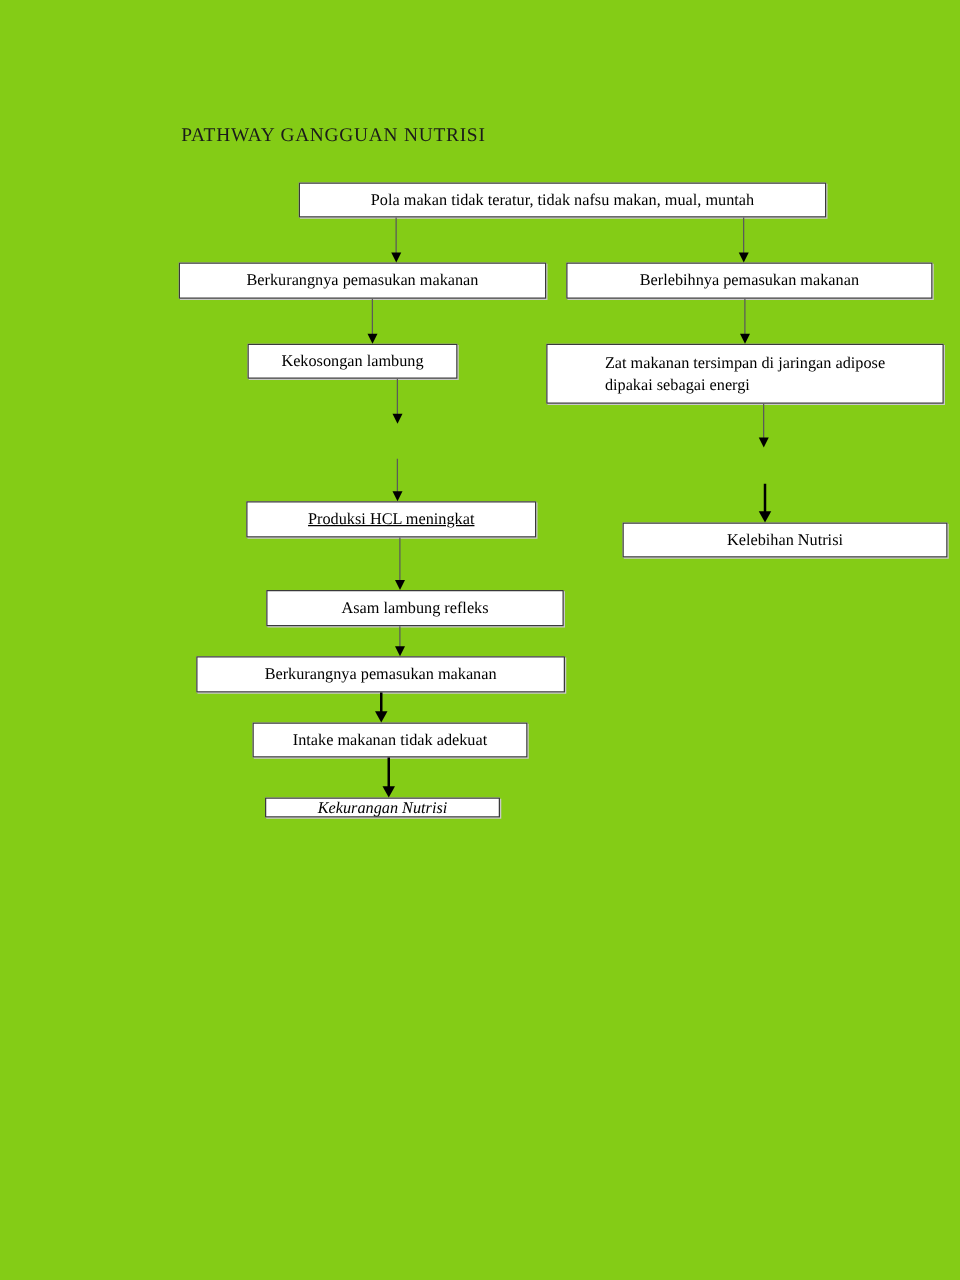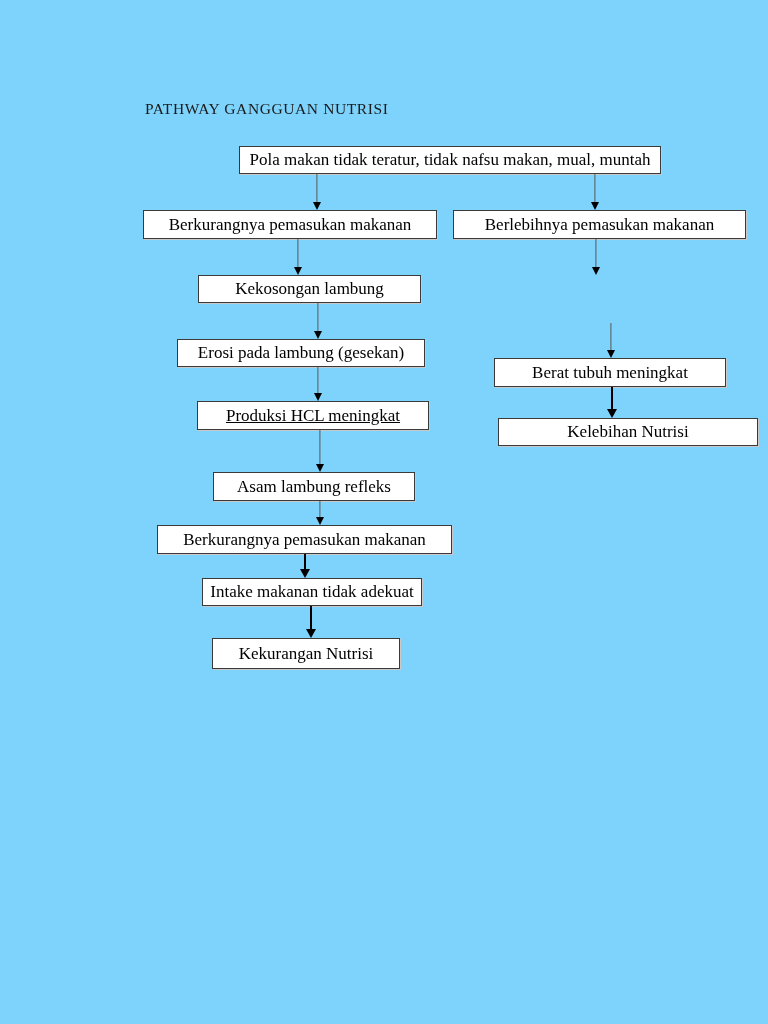--- a/index.html
+++ b/index.html
@@ -9,21 +9,21 @@
     background: #ffffff;
   }
   body {
     font-family: "Liberation Serif", "DejaVu Serif", serif;
     color: #000000;
   }
   #page {
     position: relative;
     width: 768px;
     height: 1024px;
-    background: #7dd3fc;
+    background: #84cc16;
     overflow: hidden;
   }
   .title {
     position: absolute;
     left: 145px;
     top: 100px;
     font-family: "Liberation Serif", "DejaVu Serif", serif;
     font-size: 15.5px;
     letter-spacing: 0.6px;
     color: #1a1a1a;
@@ -34,21 +34,21 @@
     position: absolute;
     box-sizing: border-box;
     background: #ffffff;
     border: 1.2px solid #3a3a3a;
     box-shadow: 1px 1px 0 0 #c9c9c9;
     display: flex;
     align-items: center;
     justify-content: center;
     text-align: left;
     font-family: "Liberation Serif", "DejaVu Serif", serif;
-    font-size: 17px;
+    font-size: 13px;
     line-height: 1.28;
     color: #000000;
     padding: 2px 6px;
   }
   .node.two-line {
     line-height: 1.35;
   }
   
   .arrow {
     position: absolute;
@@ -86,38 +86,42 @@
 <div id="page">
 
   <div class="title">PATHWAY GANGGUAN NUTRISI</div>
 
   <div class="node" style="left:239px; top:146px; width:422px; height:28px;">Pola makan tidak teratur, tidak nafsu makan, mual, muntah</div>
 
   <div class="node" style="left:143px; top:210px; width:294px; height:29px;">Berkurangnya pemasukan makanan</div>
 
   <div class="node" style="left:453px; top:210px; width:293px; height:29px;">Berlebihnya pemasukan makanan</div>
 
-  <div class="node" style="left:198px; top:275px; width:223px; height:28px;">Kekosongan lambung</div>
+  <div class="node" style="left:198px; top:275px; width:168px; height:28px;">Kekosongan lambung</div>
+
+  <div class="node two-line" style="left:437px; top:275px; width:318px; height:48px;">
+    <div>
+      <span>Zat makanan tersimpan di jaringan adipose</span><br>
+      <span>dipakai sebagai energi</span>
+    </div>
+  </div>
 
 
-  <div class="node" style="left:177px; top:339px; width:248px; height:28px;">Erosi pada lambung (gesekan)</div>
-
-  <div class="node" style="left:494px; top:358px; width:232px; height:29px;">Berat tubuh meningkat</div>
 
   <div class="node" style="left:197px; top:401px; width:232px; height:29px;text-decoration:underline;">Produksi HCL meningkat</div>
 
   <div class="node" style="left:498px; top:418px; width:260px; height:28px;">Kelebihan Nutrisi</div>
 
-  <div class="node" style="left:213px; top:472px; width:202px; height:29px;">Asam lambung refleks</div>
+  <div class="node" style="left:213px; top:472px; width:238px; height:29px;">Asam lambung refleks</div>
 
   <div class="node" style="left:157px; top:525px; width:295px; height:29px;">Berkurangnya pemasukan makanan</div>
 
   <div class="node" style="left:202px; top:578px; width:220px; height:28px;">Intake makanan tidak adekuat</div>
 
-  <div class="node" style="left:212px; top:638px; width:188px; height:31px;">Kekurangan Nutrisi</div>
+  <div class="node" style="left:212px; top:638px; width:188px; height:16px;font-style:italic;">Kekurangan Nutrisi</div>
 
   <div class="arrow" style="left:310px; top:174px; width:14px; height:36px;">
     <div class="shaft" style="width:1.2px; height:30px;"></div>
     <div class="head"></div>
   </div>
 
   <div class="arrow" style="left:588px; top:174px; width:14px; height:36px;">
     <div class="shaft" style="width:1.2px; height:30px;"></div>
     <div class="head"></div>
   </div>

